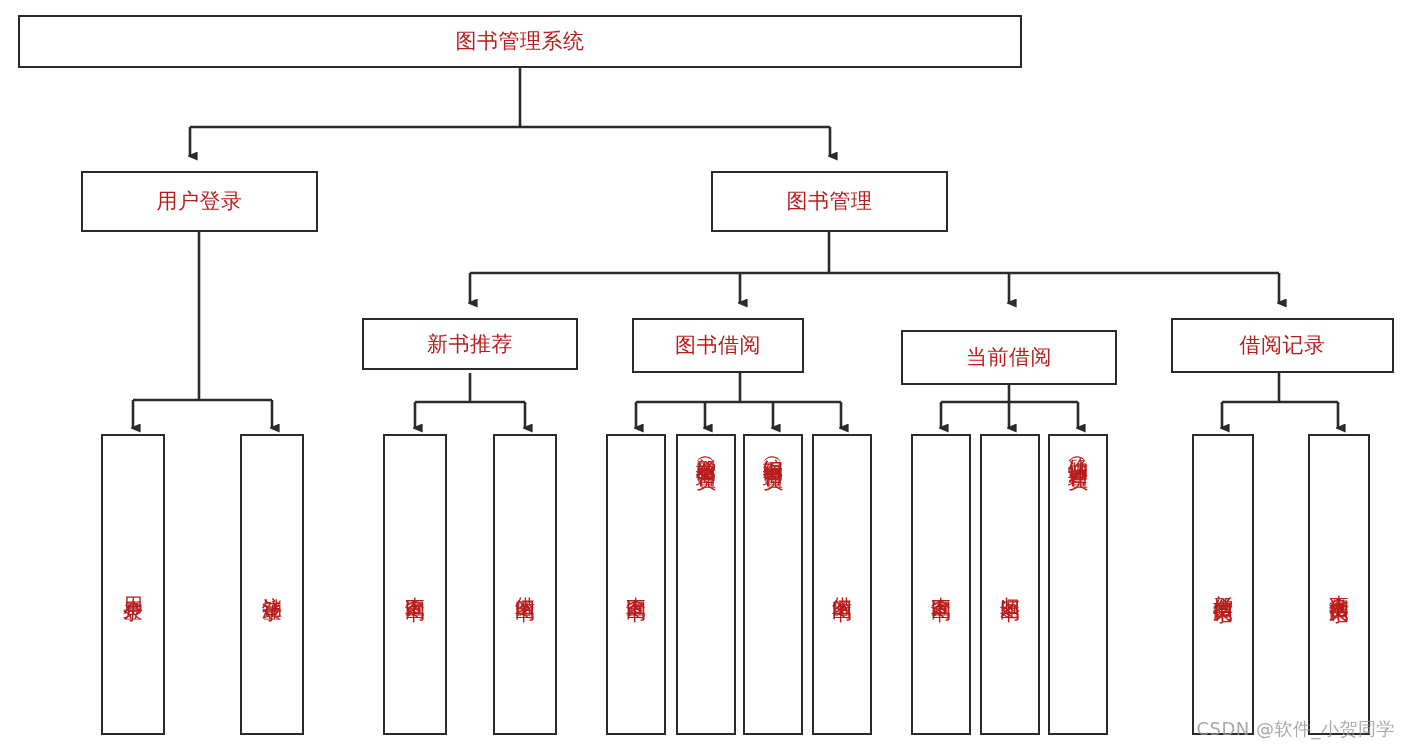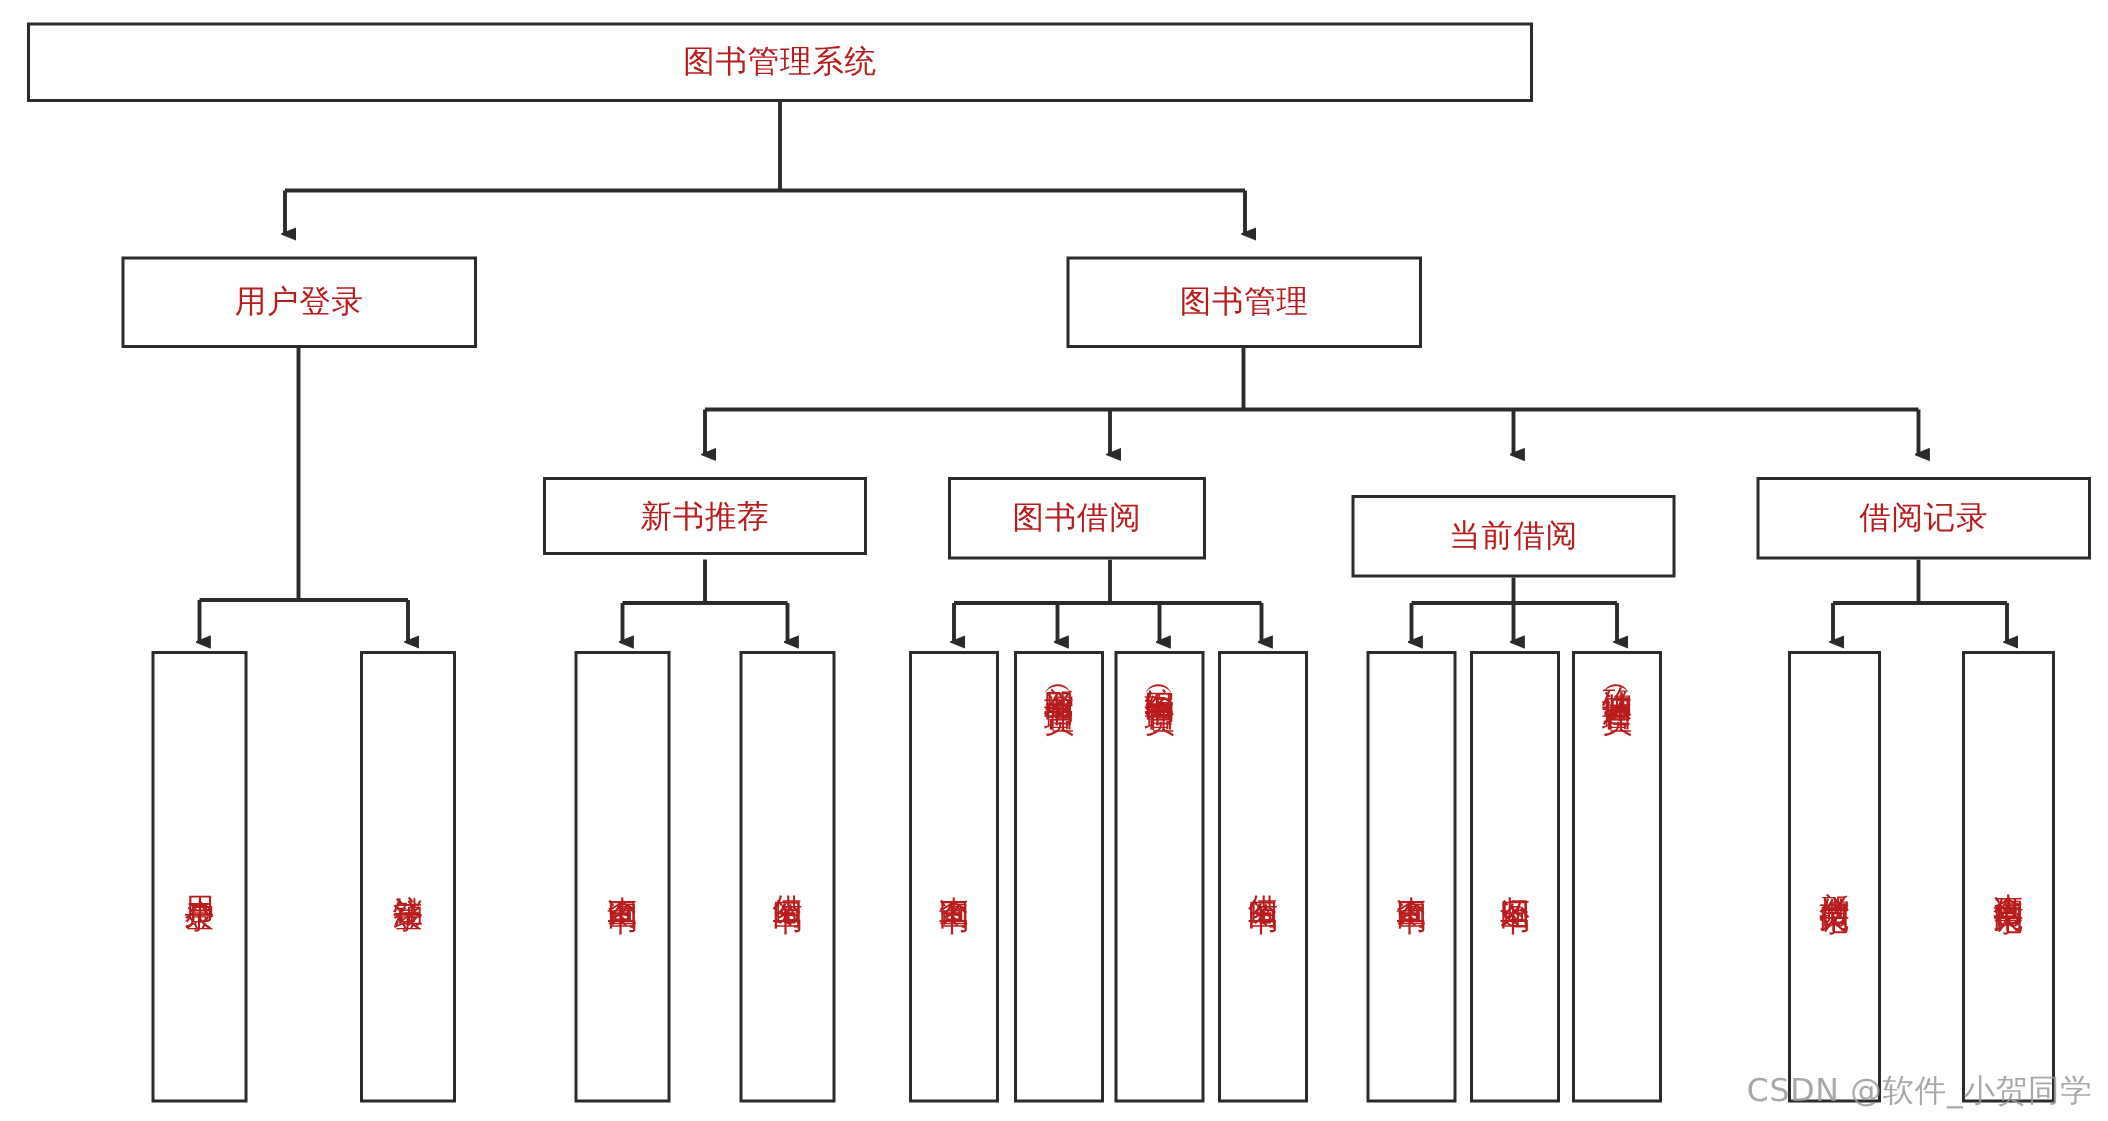--- a/index.html
+++ b/index.html
@@ -56,21 +56,21 @@
     text-align: center;
   }
   .node.v.mid {
     align-items: center;
     padding-top: 0;
   }
   .watermark {
     position: absolute;
     right: 10px;
     bottom: 6px;
-    font-size: 21px;
+    font-size: 18px;
     color: #9a9a9a;
     opacity: 0.85;
     white-space: nowrap;
     letter-spacing: 0.5px;
   }
 </style>
 </head>
 <body>
 
 <div id="canvas">

